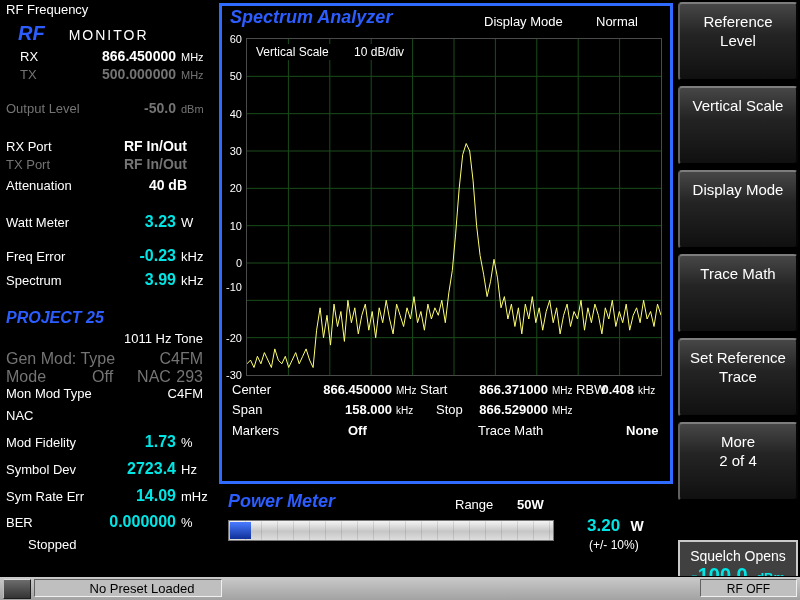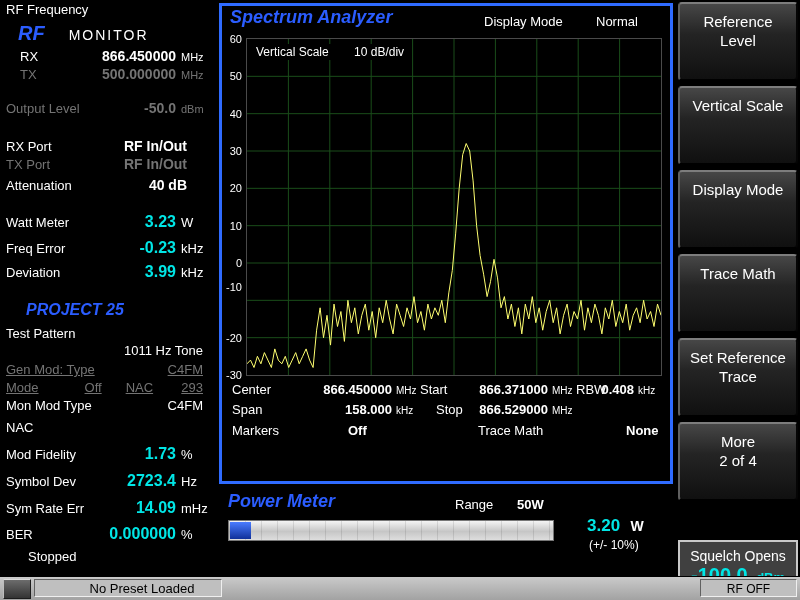--- a/index.html
+++ b/index.html
@@ -11,21 +11,21 @@
   .lbl{font-size:13px;white-space:nowrap;}
   .ind{margin-left:14px;}
   .val{margin-left:auto;font-weight:bold;font-size:14px;white-space:nowrap;}
   .unit{width:32px;font-size:11px;padding-left:5px;}
   .dim{color:#747474;}
   .cyanv{color:#00e6e6;font-size:16px;font-weight:bold;}
   .wunit{width:32px;font-size:13px;padding-left:5px;color:#fff;}
   .rf-title{font-style:italic;font-weight:bold;color:#2b5dff;font-size:20px;margin-left:12px;}
   .monitor{font-size:14px;letter-spacing:2px;margin-left:24px;color:#fff;}
   .p25{font-style:italic;font-weight:bold;color:#2b5dff;font-size:16px;}
-  .small{font-size:13px;text-decoration:underline;}
+  .small{font-size:16px;}
   
   .spectrum{position:absolute;left:219px;top:3px;width:454px;height:481px;border:3px solid #2f6bff;
             background:#000;box-sizing:border-box;}
   .sa-title{position:absolute;left:8px;top:1px;font-style:italic;font-weight:bold;font-size:18px;color:#2b5dff;}
   .sa-dm-label{position:absolute;left:262px;top:8px;font-size:13px;color:#fff;}
   .sa-dm-value{position:absolute;left:374px;top:8px;font-size:13px;color:#fff;}
   .plot{position:absolute;left:24px;top:32px;width:416px;height:338px;border:1px solid #4a4a4a;
         background:#000;box-sizing:border-box;}
   .plot svg{display:block;width:414px;height:336px;}
   .ylabels{position:absolute;left:0;top:32px;width:22px;height:338px;}
@@ -114,35 +114,32 @@
     </div>
     <div class="lrow" style="margin-top:3px;">
       <span class="lbl">Attenuation</span>
       <span class="val" style="padding-right:26px;">40 dB</span>
     </div>
     <div class="lrow" style="margin-top:18px;height:24px;">
       <span class="lbl">Watt Meter</span>
       <span class="val cyanv">3.23</span>
       <span class="wunit">W</span>
     </div>
-    <div class="lrow" style="margin-top:2px;height:24px;">
+    <div class="lrow" style="margin-top:10px;height:24px;">
       <span class="lbl">Freq Error</span>
       <span class="val cyanv">-0.23</span>
       <span class="wunit">kHz</span>
     </div>
     <div class="lrow" style="height:24px;">
-      <span class="lbl">Deviation</span>
+      <span class="lbl">Spectrum</span>
       <span class="val cyanv">3.99</span>
       <span class="wunit">kHz</span>
     </div>
-    <div class="lrow" style="margin-top:14px;height:22px;margin-left:20px;">
+    <div class="lrow" style="margin-top:14px;height:22px;">
       <span class="p25">PROJECT 25</span>
-    </div>
-    <div class="lrow" style="margin-top:3px;height:17px;">
-      <span class="lbl">Test Pattern</span>
     </div>
     <div class="lrow" style="height:17px;">
       <span class="lbl" style="margin-left:auto;padding-right:10px;">1011 Hz Tone</span>
     </div>
     <div class="lrow dim" style="margin-top:2px;height:16px;">
       <span class="lbl small">Gen Mod: Type</span>
       <span class="lbl small" style="margin-left:auto;padding-right:10px;">C4FM</span>
     </div>
     <div class="lrow dim" style="margin-top:2px;height:16px;">
       <span class="lbl small">Mode</span>

